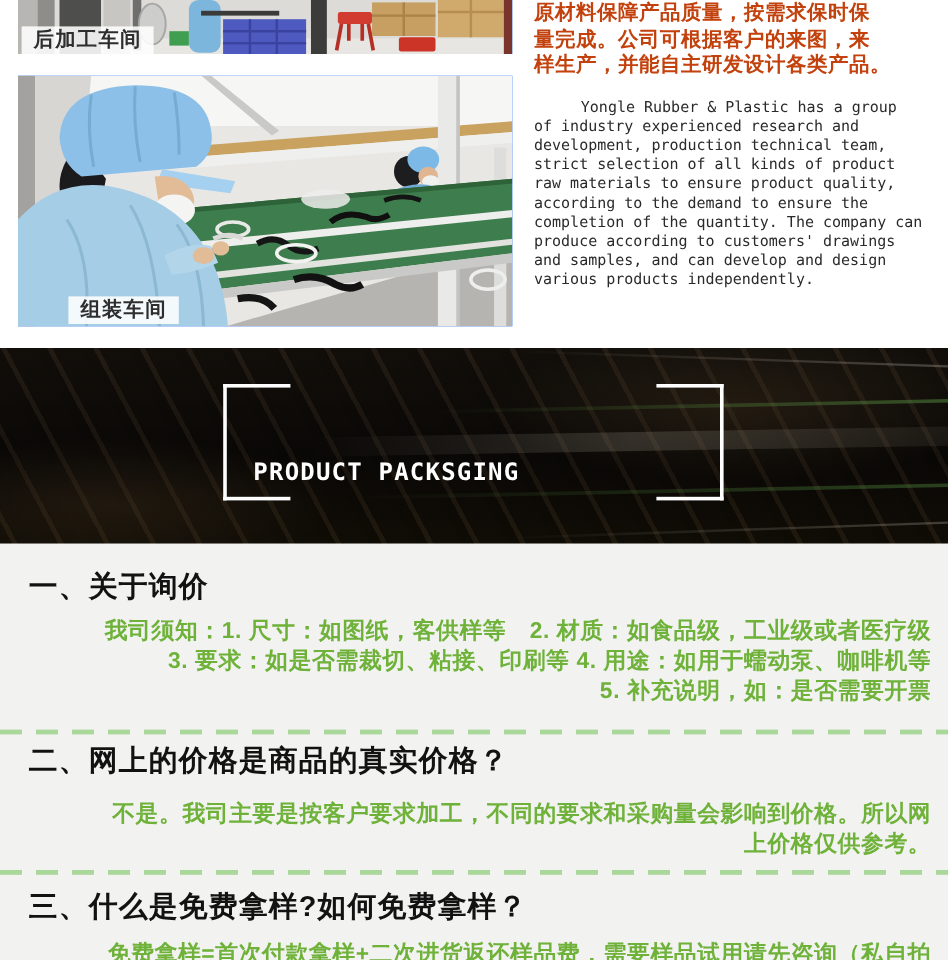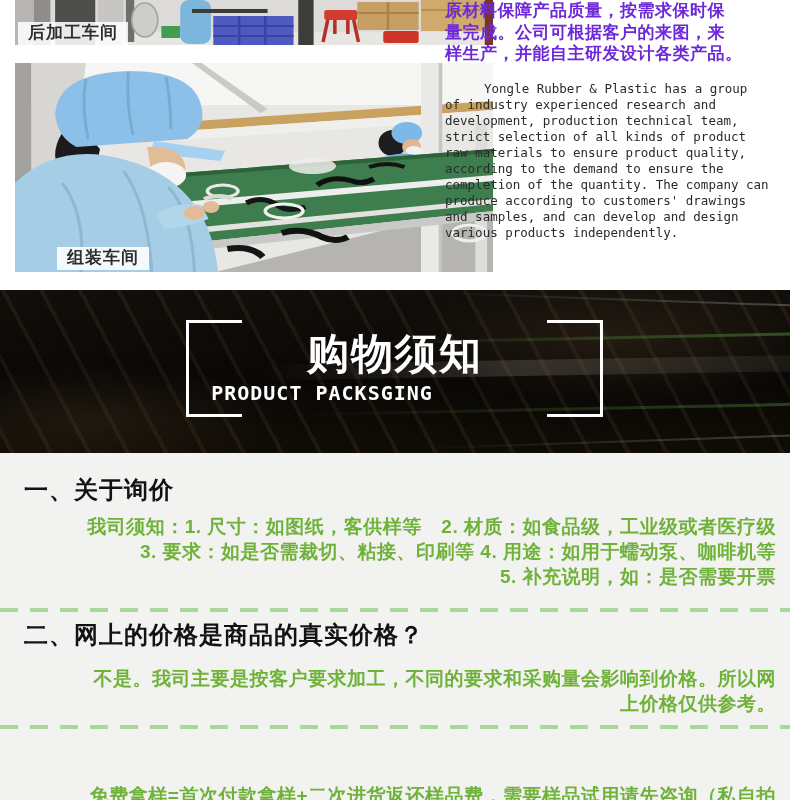--- a/index.html
+++ b/index.html
@@ -4,35 +4,35 @@
 <style>
   * { margin:0; padding:0; box-sizing:border-box; }
   html,body { background:#ffffff; }
   .page {
     position:relative; width:790px; height:800px; overflow:hidden;
     background:#ffffff; font-family:"Liberation Sans", sans-serif;
   }
 
   
   .photos-col { position:absolute; left:15px; top:0; width:405px; }
-  .photo { position:absolute; left:0; width:478px; overflow:hidden; background:#3b82f6; }
+  .photo { position:absolute; left:0; width:412px; overflow:hidden; background:#3b82f6; }
   .photo-1 { top:0; height:45px; }
   .photo-2 { top:63px; height:209px; }
   .photo svg { display:block; width:100%; height:100%; }
   .photo-label {
     position:absolute; left:3px; bottom:0;
     background:rgba(255,255,255,0.88); color:#2e2e2e;
     font-size:17px; font-weight:bold; letter-spacing:1px;
     padding:1px 10px 2px; line-height:20px;
   }
   .photo-2 .photo-label { left:6px; bottom:2px;margin-left:36px; }
 
   .intro-col { position:absolute; left:445px; top:0; width:343px; }
   .intro-cn {
-    font-size:17px; line-height:21.5px; font-weight:bold; color:#6d28d9;
+    font-size:17px; line-height:21.5px; font-weight:bold; color:#c2410c;
     white-space:pre-line; letter-spacing:0.5px;
   }
   .intro-en {
     margin-top:16px; font-family:"DejaVu Sans Mono", monospace;
     font-size:12.5px; line-height:16px; color:#2a2a2a;
     white-space:pre-line; text-indent:39px;
   }
 
   
   .banner {
@@ -191,35 +191,35 @@
   </div>
 
   <div class="banner">
     <div class="banner-streak streak-a"></div>
     <div class="banner-streak streak-b"></div>
     <div class="banner-streak streak-c"></div>
     <div class="banner-streak streak-d"></div>
     <div class="banner-streak streak-e"></div>
     <div class="bracket bracket-left"></div>
     <div class="bracket bracket-right"></div>
-    <div class="banner-title">购物须知</div>
     <div class="banner-subtitle">PRODUCT PACKSGING</div>
   </div>
 
   <div class="faq">
 
     <div class="faq-heading h-1">一、关于询价</div>
     <div class="faq-body b-1">我司须知：1. 尺寸：如图纸，客供样等　2. 材质：如食品级，工业级或者医疗级
 3. 要求：如是否需裁切、粘接、印刷等 4. 用途：如用于蠕动泵、咖啡机等
 5. 补充说明，如：是否需要开票</div>
 
     <div class="faq-divider d-1"></div>
 
     <div class="faq-heading h-2">二、网上的价格是商品的真实价格？</div>
     <div class="faq-body b-2">不是。我司主要是按客户要求加工，不同的要求和采购量会影响到价格。所以网
 上价格仅供参考。</div>
 
     <div class="faq-divider d-2"></div>
 
+    <div class="faq-heading h-3">三、什么是免费拿样?如何免费拿样？</div>
     <div class="faq-body b-3">免费拿样=首次付款拿样+二次进货返还样品费，需要样品试用请先咨询（私自拍</div>
   </div>
 
 </div>
 
 </body></html>

